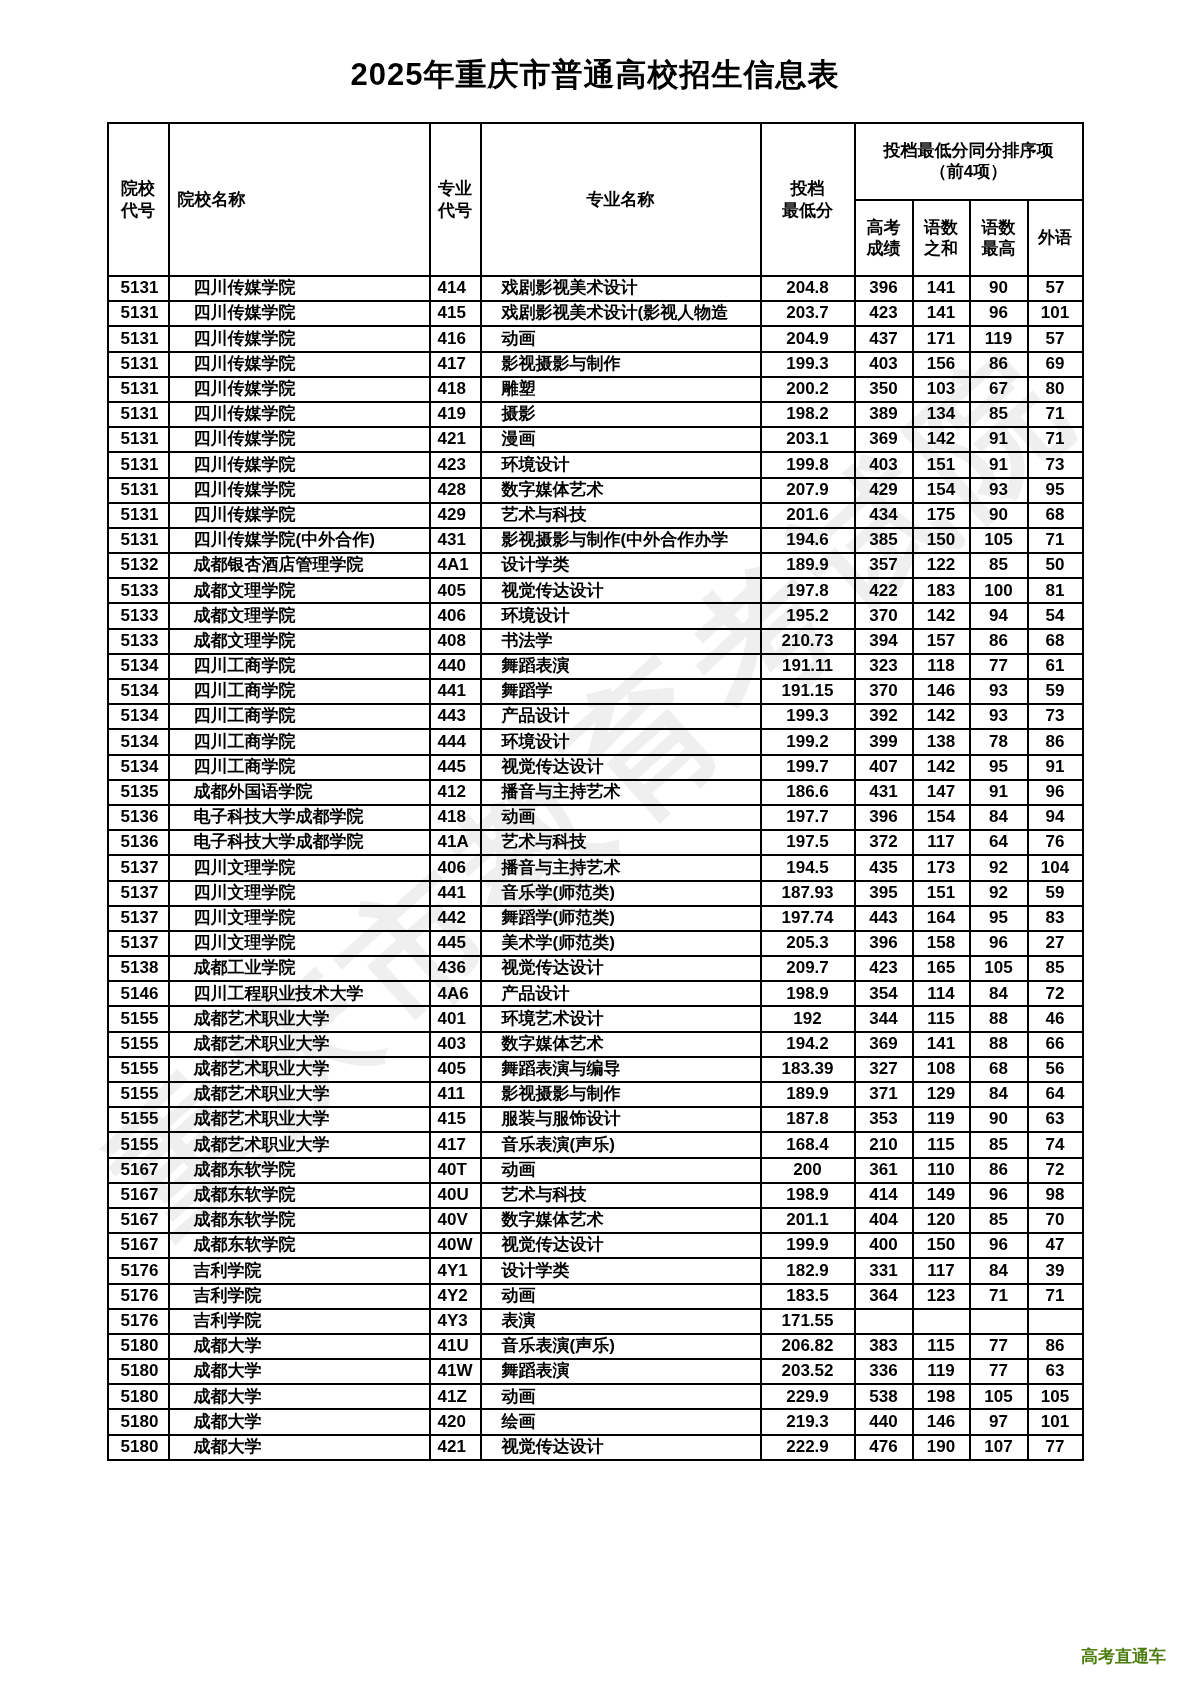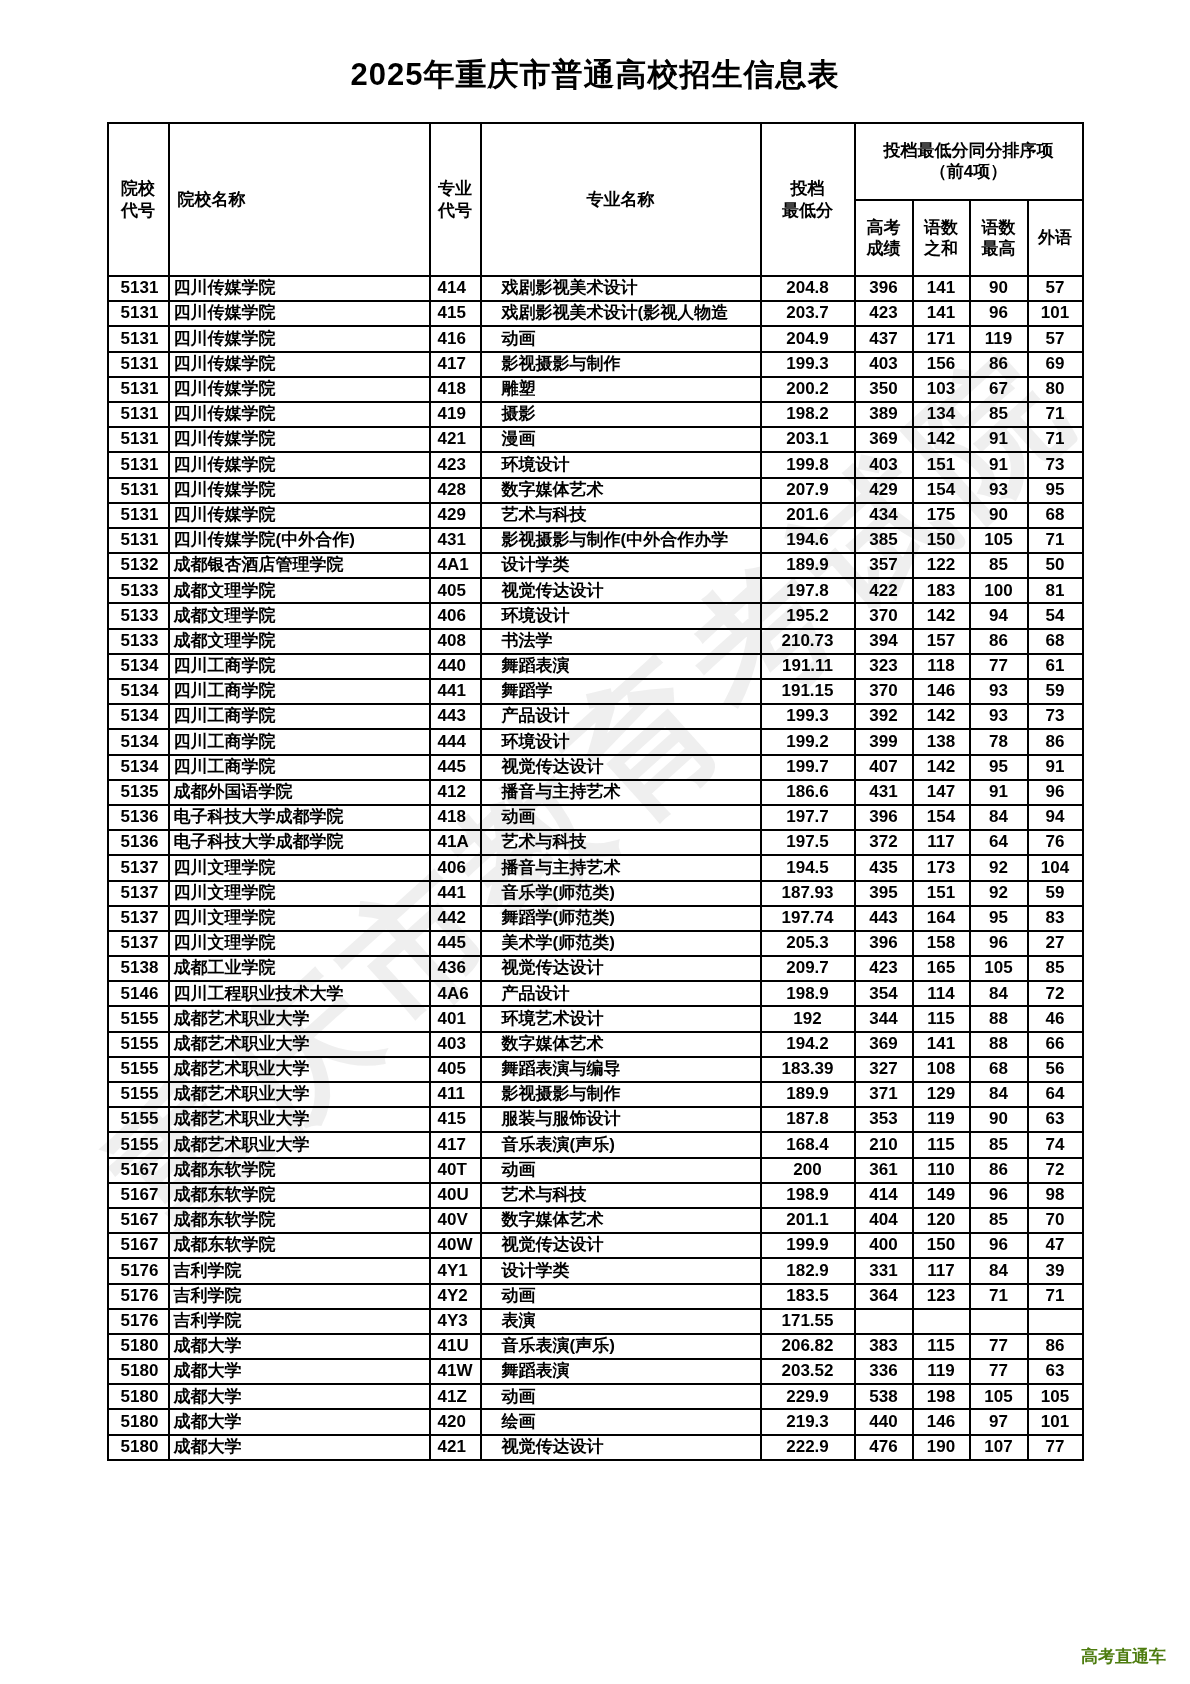--- a/index.html
+++ b/index.html
@@ -63,21 +63,21 @@
   .score-table thead tr.group-row th.group-head { height:46px; }
   .score-table thead tr.sub-row th { height:52px; }
   .score-table td {
     font-size:17px;
     height:25.2px;
     padding:0 4px;
     white-space:nowrap;
     line-height:1.1;
   }
   td.col-code   { text-align:center; padding-left:7px; }
-  td.col-college{ text-align:left; padding-left:4px; }
+  td.col-college{ text-align:left; padding-left:24px; }
   td.col-mcode  { text-align:left; padding-left:7px; }
   td.col-major  { text-align:left; padding-left:20px; }
   td.col-score, td.col-n1, td.col-n2, td.col-n3, td.col-n4 { text-align:center; }
   .page-number {
     text-align:center;
     font-size:15px;
     font-weight:bold;
     margin-top:16px;
   }
   .brand {

